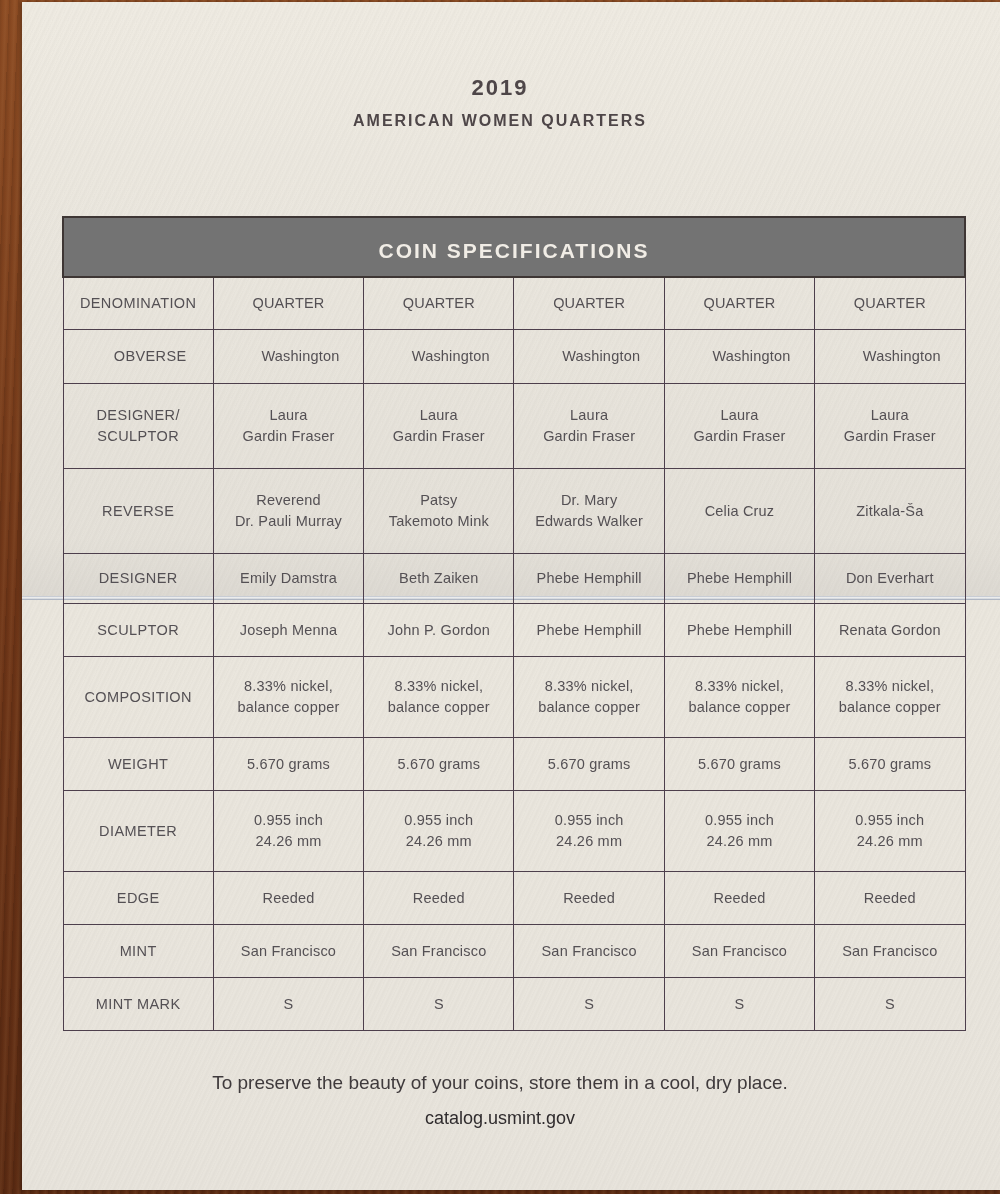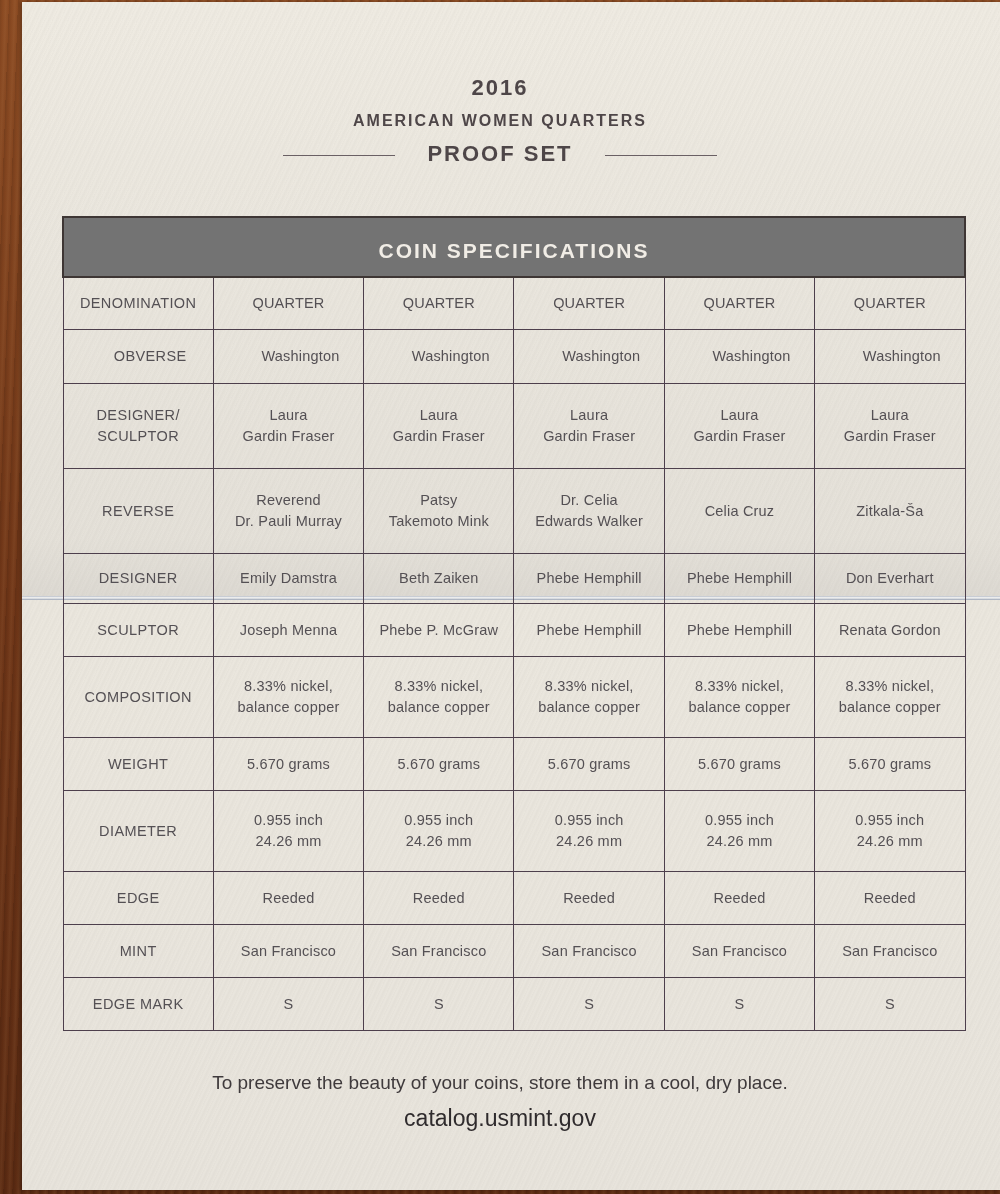--- a/index.html
+++ b/index.html
@@ -138,43 +138,38 @@
     top: 1068px;
     width: 1000px;
     text-align: center;
     color: #3f3a3c;
   }
   .footer .note {
     font-size: 19px;
     line-height: 30px;
   }
   .footer .url {
-    font-size: 23px;
+    font-size: 18px;
     line-height: 40px;
     color: #2f2b2d;
   }
 </style>
 </head>
 <body>
 
 <div class="wood"></div>
 
 <div class="card">
   <div class="card-top-shade"></div>
   <div class="fold-line"></div>
 </div>
 
 <div class="header">
-  <div class="year">2016</div>
+  <div class="year">2019</div>
   <div class="series">AMERICAN WOMEN QUARTERS</div>
-  <div class="set-row">
-    <span class="rule"></span>
-    <span>PROOF SET</span>
-    <span class="rule"></span>
-  </div>
 </div>
 
 <table class="spec-table">
   <tbody>
       <tr>
     <td class="banner" colspan="6">COIN SPECIFICATIONS</td>
   </tr>
 
   <tr class="r-den">
     <td class="label">DENOMINATION</td>
@@ -225,21 +220,21 @@
     <td class="label">REVERSE</td>
     <td class="val">
       <span class="line2">Reverend</span>
       <span class="line2">Dr. Pauli Murray</span>
     </td>
     <td class="val">
       <span class="line2">Patsy</span>
       <span class="line2">Takemoto Mink</span>
     </td>
     <td class="val">
-      <span class="line2">Dr. Celia</span>
+      <span class="line2">Dr. Mary</span>
       <span class="line2">Edwards Walker</span>
     </td>
     <td class="val">
       <span>Celia Cruz</span>
     </td>
     <td class="val">
       <span>Zitkala-Ša</span>
     </td>
   </tr>
 
@@ -248,21 +243,21 @@
     <td class="val">Emily Damstra</td>
     <td class="val">Beth Zaiken</td>
     <td class="val">Phebe Hemphill</td>
     <td class="val">Phebe Hemphill</td>
     <td class="val">Don Everhart</td>
   </tr>
 
   <tr class="r-scu">
     <td class="label">SCULPTOR</td>
     <td class="val">Joseph Menna</td>
-    <td class="val">Phebe P. McGraw</td>
+    <td class="val">John P. Gordon</td>
     <td class="val">Phebe Hemphill</td>
     <td class="val">Phebe Hemphill</td>
     <td class="val">Renata Gordon</td>
   </tr>
 
   <tr class="r-com">
     <td class="label">COMPOSITION</td>
     <td class="val">
       <span class="line2">8.33% nickel,</span>
       <span class="line2">balance copper</span>
@@ -330,21 +325,21 @@
   <tr class="r-mnt">
     <td class="label">MINT</td>
     <td class="val">San Francisco</td>
     <td class="val">San Francisco</td>
     <td class="val">San Francisco</td>
     <td class="val">San Francisco</td>
     <td class="val">San Francisco</td>
   </tr>
 
   <tr class="r-mkm">
-    <td class="label">EDGE MARK</td>
+    <td class="label">MINT MARK</td>
     <td class="val">S</td>
     <td class="val">S</td>
     <td class="val">S</td>
     <td class="val">S</td>
     <td class="val">S</td>
   </tr>
 </tbody>
   </table>
 
 <div class="footer">

